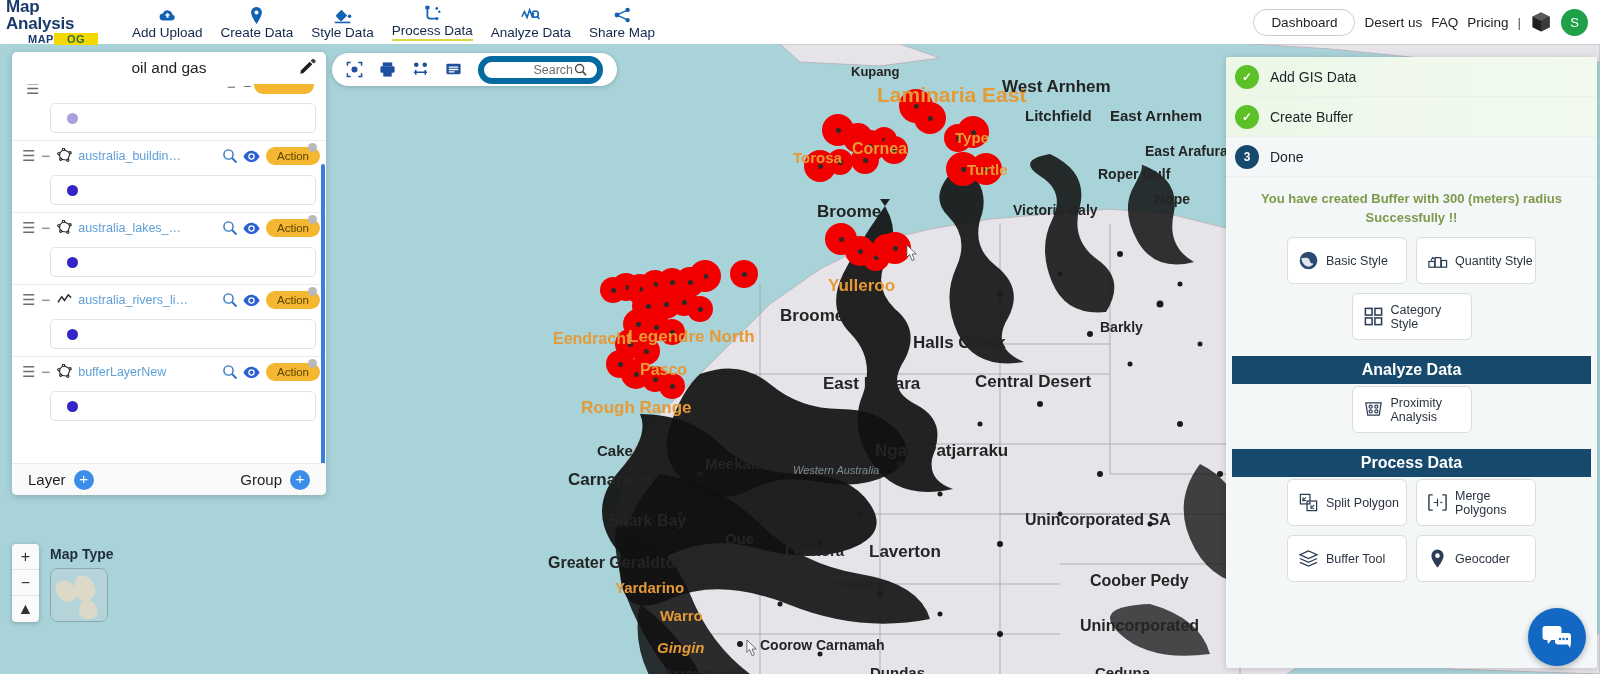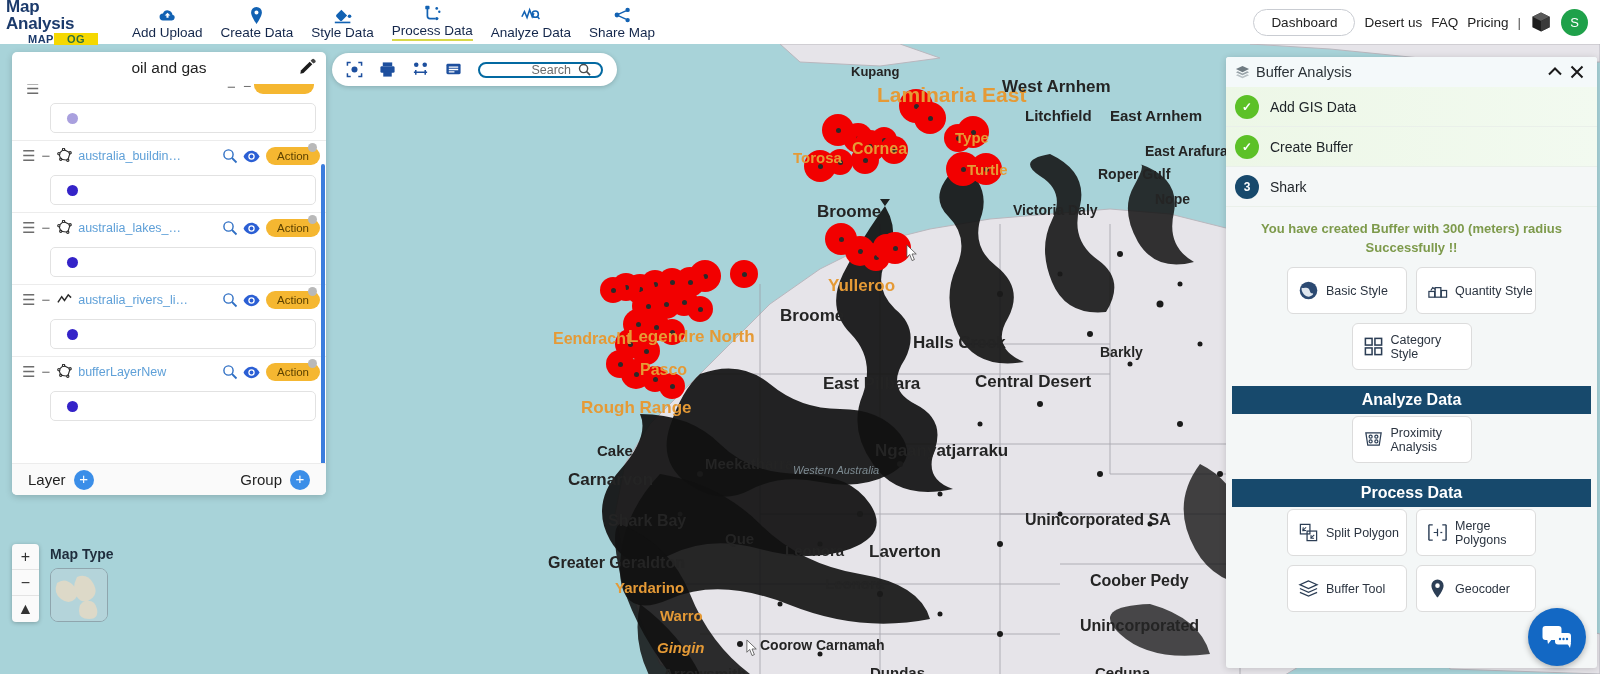--- a/index.html
+++ b/index.html
@@ -134,22 +134,22 @@
   }
 
   
   .maptoolbar {
     position: absolute; left: 332px; top: 53px; height: 33px;
     background: #fff; border-radius: 17px; box-shadow: 0 1px 5px rgba(0,0,0,.2);
     display: flex; align-items: center; gap: 16px; padding: 0 14px; z-index: 35;
   }
   .mt-icon { width: 17px; height: 17px; cursor: pointer; }
   .mt-search {
-    border: 2px solid #0369a1; border-radius: 15px; height: 16px; width: 125px;
-    display: flex; align-items: center; justify-content: flex-end; gap: 7px;
+    border: 6px solid #0369a1; border-radius: 15px; height: 28px; width: 125px;
+    display: flex; align-items: center; justify-content: flex-end; gap: 1px;
     padding: 0 10px; cursor: text;
   }
   .mt-search span { font-size: 12.5px; color: #6c6c6c; }
 
   
   .rightpanel {
     position: absolute; right: 3px; top: 57px; width: 371px; bottom: 6px;
     background: #f4f7f7; border-radius: 3px; z-index: 45;
     box-shadow: 0 1px 7px rgba(0,0,0,.16); overflow: hidden;
   }
@@ -502,21 +502,21 @@
         <div class="maplabel lbl-orange" style="left: 955px; top: 85px; font-size: 15px;">Type</div>
         <div class="maplabel lbl-orange" style="left: 967px; top: 117px; font-size: 15px;">Turtle</div>
         <div class="maplabel lbl-dark" style="left: 1145px; top: 99px; font-size: 14px;">East Arafura</div>
         <div class="maplabel lbl-dark" style="left: 1085px; top: 122px; font-size: 14px; margin-left: 13px;">Roper Gulf</div>
         <div class="maplabel lbl-dark" style="left: 817px; top: 158px; font-size: 17px;">Broome</div>
         <div class="maplabel lbl-dark" style="left: 1013px; top: 158px; font-size: 14px;">Victoria Daly</div>
         <div class="maplabel lbl-dark" style="left: 1155px; top: 147px; font-size: 14px;">Nope</div>
         <div class="maplabel lbl-orange" style="left: 828px; top: 232px; font-size: 17px;">Yulleroo</div>
         <div class="maplabel lbl-dark" style="left: 780px; top: 262px; font-size: 17px;">Broome</div>
         <div class="maplabel lbl-dark" style="left: 913px; top: 289px; font-size: 17px;">Halls Creek</div>
-        <div class="maplabel lbl-dark" style="left: 1100px; top: 275px; font-size: 14px; margin-top: 25px;">Barkly</div>
+        <div class="maplabel lbl-dark" style="left: 1100px; top: 275px; font-size: 14px;">Barkly</div>
         <div class="maplabel lbl-orange" style="left: 553px; top: 286px; font-size: 16px;">Eendracht</div>
         <div class="maplabel lbl-orange" style="left: 628px; top: 283px; font-size: 17px;">Legendre North</div>
         <div class="maplabel lbl-orange" style="left: 640px; top: 317px; font-size: 16px;">Pasco</div>
         <div class="maplabel lbl-dark" style="left: 823px; top: 330px; font-size: 17px;">East Pilbara</div>
         <div class="maplabel lbl-dark" style="left: 975px; top: 328px; font-size: 17px;">Central Desert</div>
         <div class="maplabel lbl-orange" style="left: 581px; top: 354px; font-size: 17px;">Rough Range</div>
         <div class="maplabel lbl-dark" style="left: 597px; top: 398px; font-size: 15px;">Cake</div>
         <div class="maplabel lbl-dark" style="left: 568px; top: 426px; font-size: 17px;">Carnarvon</div>
         <div class="maplabel lbl-dark" style="left: 705px; top: 411px; font-size: 15px;">Meekatharra</div>
         <div class="maplabel lbl-dark" style="left: 875px; top: 397px; font-size: 17px;">Ngaanyatjarraku</div>
@@ -717,53 +717,33 @@
     <div class="mt-search">
       <span>Search</span>
       <svg width="13" height="13" viewBox="0 0 14 14">
         <circle cx="6" cy="6" r="4.4" fill="none" stroke="#4a4a4a" stroke-width="1.5"></circle>
         <path stroke="#4a4a4a" stroke-width="1.7" d="M9.3 9.3 L13 13"></path>
       </svg>
     </div>
   </div>
 
   <div class="rightpanel">
-    <div class="rp-head">
-      <span class="rp-head-icon">
-        <svg width="15" height="15" viewBox="0 0 16 16">
-          <path fill="#6f7b82" d="M8 1 1 4.3 8 7.6 15 4.3z"></path>
-          <path fill="#97a2a8" d="M1 7.6 8 11 15 7.6 13 6.6 8 9 3 6.6z"></path>
-          <path fill="#b7c0c5" d="M1 10.8 8 14.2 15 10.8 13 9.8 8 12.2 3 9.8z"></path>
-        </svg>
-      </span>
-      <span class="rp-title">Buffer Analysis</span>
-      <span class="rp-btn">
-        <svg width="22" height="22" viewBox="0 0 22 22">
-            <path fill="none" stroke="#1a1a1a" stroke-width="2" d="M5 13.5 L11 7.5 L17 13.5"></path>
-          </svg>
-      </span>
-      <span class="rp-btn">
-        <svg width="22" height="22" viewBox="0 0 22 22">
-            <path stroke="#1a1a1a" stroke-width="2" d="M5.5 5.5 L16.5 16.5 M16.5 5.5 L5.5 16.5"></path>
-          </svg>
-      </span>
-    </div>
 
     <div id="steps">
         <div class="step done-bg">
           <span class="step-ico green">✓</span>
           <span class="step-lbl">Add GIS Data</span>
         </div>
         <div class="step done-bg">
           <span class="step-ico green">✓</span>
           <span class="step-lbl">Create Buffer</span>
         </div>
         <div class="step">
           <span class="step-ico navy">3</span>
-          <span class="step-lbl">Shark</span>
+          <span class="step-lbl">Done</span>
         </div>
       </div>
 
     <div class="rp-msg">
       <span>You have created Buffer with 300 (meters) radius</span><br>
       <span>Successfully !!</span>
     </div>
 
     <div class="tilegrid">
       <div class="tile">

